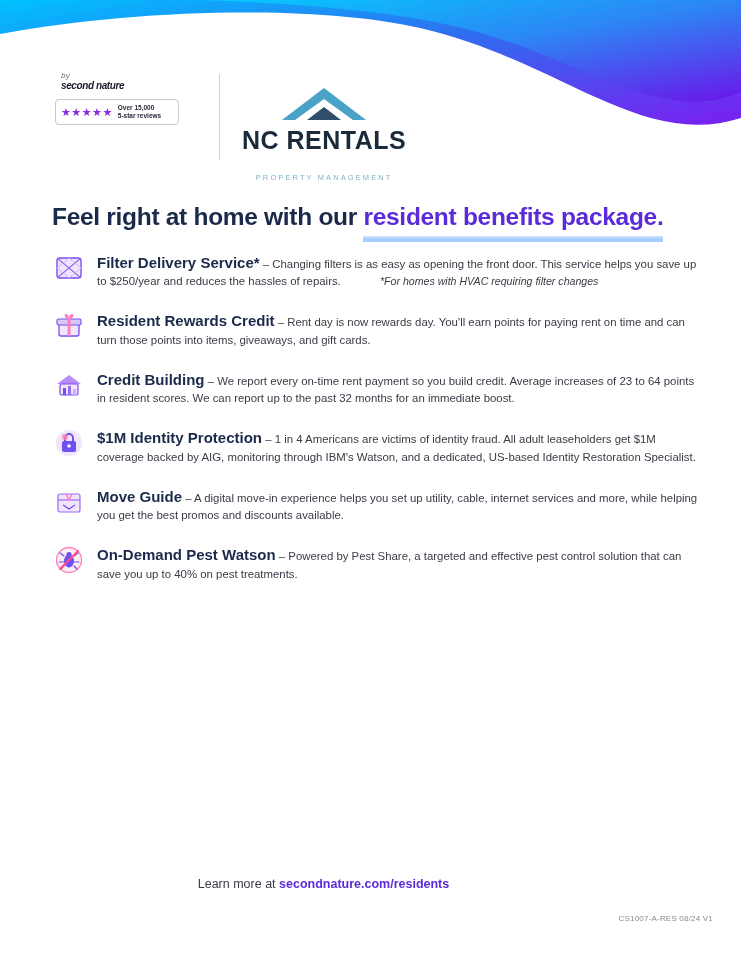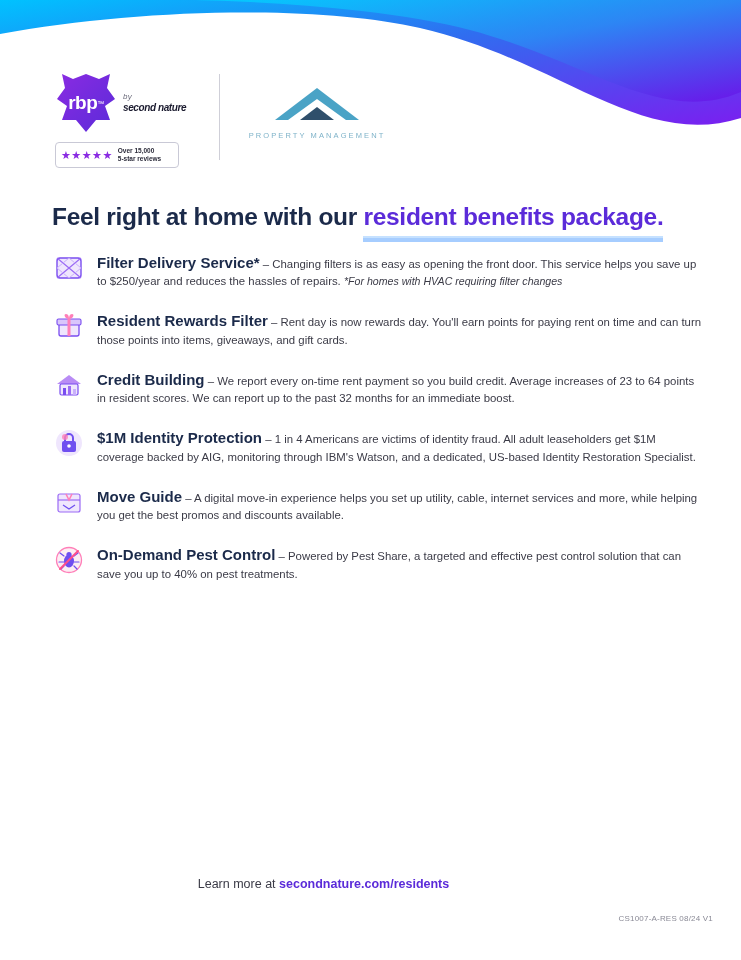--- a/index.html
+++ b/index.html
@@ -132,21 +132,21 @@
     font-size: 25px;
     font-weight: bold;
     color: #1b2a3a;
     letter-spacing: 0.5px;
     line-height: 1;
   }
   .nc-sub {
     font-size: 7.5px;
     letter-spacing: 2.1px;
     color: #7fb3c9;
-    margin-top: 3px;
+    margin-top: 20px;
   }
 
   
   .headline {
     position: absolute;
     top: 203px;
     left: 52px;
     width: 650px;
     font-size: 24.5px;
     font-weight: bold;
@@ -188,20 +188,21 @@
   }
   .benefit-title {
     font-size: 15px;
     font-weight: bold;
     color: #1b2a4a;
   }
   .benefit-note {
     font-style: italic;
     font-size: 10.6px;
     color: #3a3a46;
+    margin-left: 36px;
   }
 
   
   .footer {
     position: absolute;
     top: 877px;
     left: 0;
     width: 647px;
     text-align: center;
     font-size: 12.5px;
@@ -253,29 +254,20 @@
     <path d="M0,0 L741,0 L741,118 C640,150 560,60 420,28 C320,5 140,8 0,34 Z" fill="url(#g1)"></path>
     <path d="M741,0 L741,92 C660,126 590,62 470,30 C380,6 230,0 180,0 Z" fill="url(#g2)" opacity="0.85"></path>
     <path d="M0,0 L741,0 L741,16 C600,58 470,10 330,6 C200,2 90,4 0,12 Z" fill="#ffffff" opacity="0.0"></path>
   </svg>
 </div>
 
 <div class="header">
 
   <div class="rbp-block">
     <div class="rbp-row">
-      <div class="rbp-badge">
-        <svg class="blob" width="62" height="62" viewBox="0 0 62 62" xmlns="http://www.w3.org/2000/svg">
-          <path d="M31 2 L44 7 L55 2 L52 16 L60 27 L50 34 L55 48 L41 48 L31 60 L21 48 L7 48 L12 34 L2 27 L10 16 L7 2 L18 7 Z" fill="url(#gblob)"></path>
-        </svg>
-        <div class="rbp-text">
-          <span>rbp</span>
-            <span class="rbp-tm">™</span>
-        </div>
-      </div>
       <div class="sn-lockup">
         <div class="sn-by">by</div>
         <div class="sn-name">second nature</div>
       </div>
     </div>
     <div class="reviews-pill">
       <span class="stars">★★★★★</span>
       <span class="reviews-text">
         <span>Over 15,000</span><br>
         <span>5-star reviews</span>
@@ -283,20 +275,21 @@
     </div>
   </div>
 
   <div class="divider-vert"></div>
 
   <div class="nc-block">
     <svg class="nc-roof" viewBox="0 0 150 40" xmlns="http://www.w3.org/2000/svg">
       <path d="M33 38 L75 6 L117 38 L104 38 L75 17 L46 38 Z" fill="#4aa3c6"></path>
       <path d="M58 38 L75 25 L92 38 Z" fill="#2f4f6b"></path>
     </svg>
+    <div class="nc-name">NC RENTALS</div>
     <div class="nc-sub">PROPERTY MANAGEMENT</div>
   </div>
 </div>
 
 <div class="headline">
   <span>Feel right at home with our </span><span class="hl-accent">resident benefits package.</span>
 </div>
 
 <div class="benefits">
 
@@ -317,21 +310,21 @@
     <div class="benefit-icon">
       <svg width="34" height="34" viewBox="0 0 34 34" xmlns="http://www.w3.org/2000/svg">
         <rect x="7" y="14" width="20" height="13" rx="2" fill="#efe6fd" stroke="#7a4df0" stroke-width="1.3"></rect>
         <rect x="5" y="10" width="24" height="6" rx="1.5" fill="#d9c6fb" stroke="#7a4df0" stroke-width="1.1"></rect>
         <rect x="15.5" y="10" width="3" height="17" fill="#ff7fb8"></rect>
         <path d="M17 10 C13 10 11 5 14 5 C16.5 5 17 8 17 10 Z" fill="#ff7fb8"></path>
         <path d="M17 10 C21 10 23 5 20 5 C17.5 5 17 8 17 10 Z" fill="#ff7fb8"></path>
       </svg>
     </div>
     <div class="benefit-body">
-      <span class="benefit-title">Resident Rewards Filter</span><span> – Rent day is now rewards day. You'll earn points for paying rent on time and can turn those points into items, giveaways, and gift cards.</span>
+      <span class="benefit-title">Resident Rewards Credit</span><span> – Rent day is now rewards day. You'll earn points for paying rent on time and can turn those points into items, giveaways, and gift cards.</span>
     </div>
   </div>
 
   <div class="benefit">
     <div class="benefit-icon">
       <svg width="34" height="34" viewBox="0 0 34 34" xmlns="http://www.w3.org/2000/svg">
         <path d="M5 16 L17 7 L29 16 Z" fill="#b98cf5"></path>
         <rect x="8" y="16" width="18" height="11" rx="1.5" fill="#efe6fd" stroke="#7a4df0" stroke-width="1.2"></rect>
         <rect x="11" y="20" width="3" height="7" fill="#7a4df0"></rect>
         <rect x="16" y="18" width="3" height="9" fill="#9b6bf5"></rect>
@@ -376,21 +369,21 @@
     <div class="benefit-icon">
       <svg width="34" height="34" viewBox="0 0 34 34" xmlns="http://www.w3.org/2000/svg">
         <circle cx="17" cy="17" r="12.5" fill="#fdeef4" stroke="#ff7fb8" stroke-width="1.3"></circle>
         <ellipse cx="17" cy="18" rx="5" ry="6.5" fill="#6f4ff0"></ellipse>
         <circle cx="17" cy="11.5" r="2.6" fill="#6f4ff0"></circle>
         <path d="M12 13 L8 10 M22 13 L26 10 M12 19 L7 19 M22 19 L27 19 M12 23 L9 26 M22 23 L25 26" stroke="#6f4ff0" stroke-width="1.2" stroke-linecap="round"></path>
         <path d="M8 26 L26 8" stroke="#ff4f8b" stroke-width="2" stroke-linecap="round"></path>
       </svg>
     </div>
     <div class="benefit-body">
-      <span class="benefit-title">On-Demand Pest Control</span><span> – Powered by Pest Share, a targeted and effective pest control solution that can save you up to 40% on pest treatments.</span>
+      <span class="benefit-title">On-Demand Pest Watson</span><span> – Powered by Pest Share, a targeted and effective pest control solution that can save you up to 40% on pest treatments.</span>
     </div>
   </div>
 
 </div>
 
 <div class="footer">
   <span>Learn more at </span><a href="#">secondnature.com/residents</a>
 </div>
 <div class="doc-code">CS1007-A-RES 08/24 V1</div>
 

